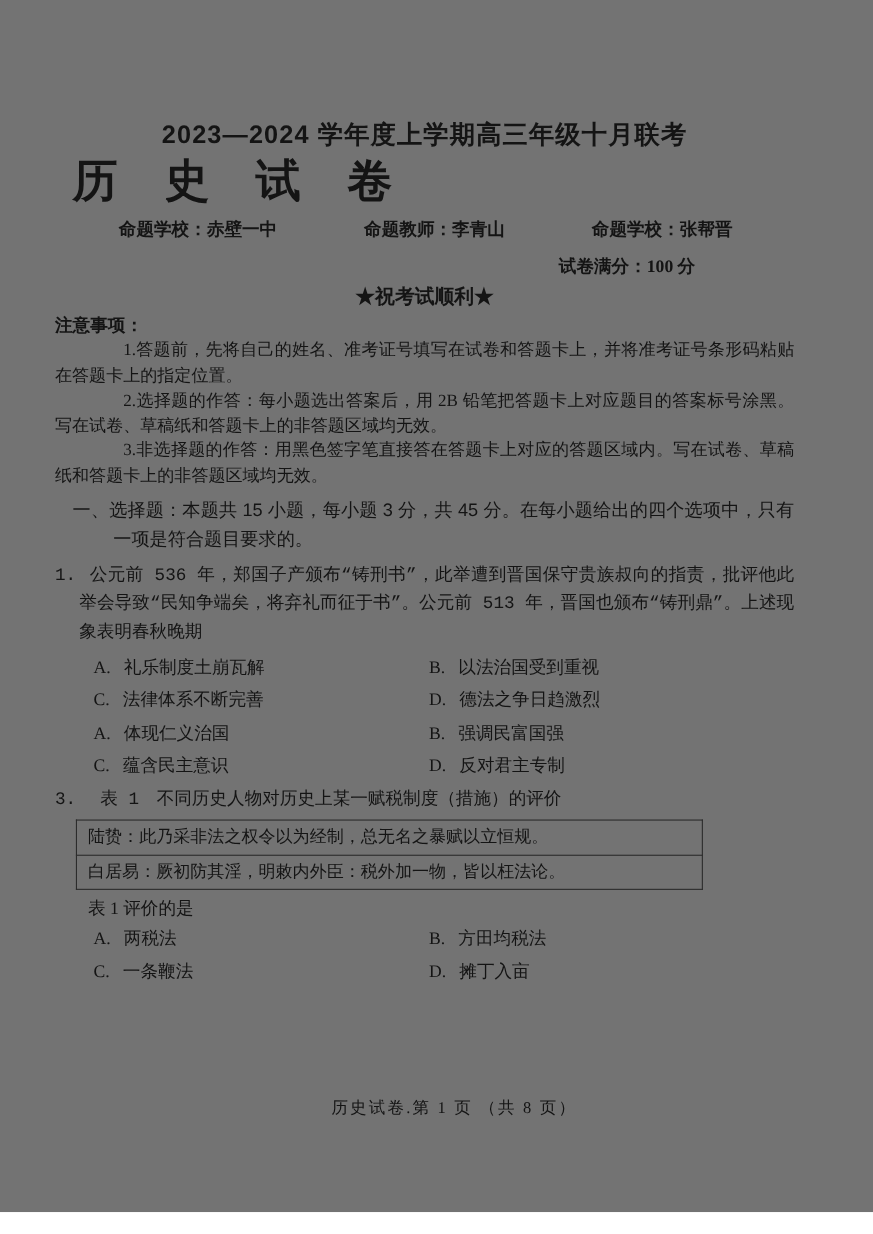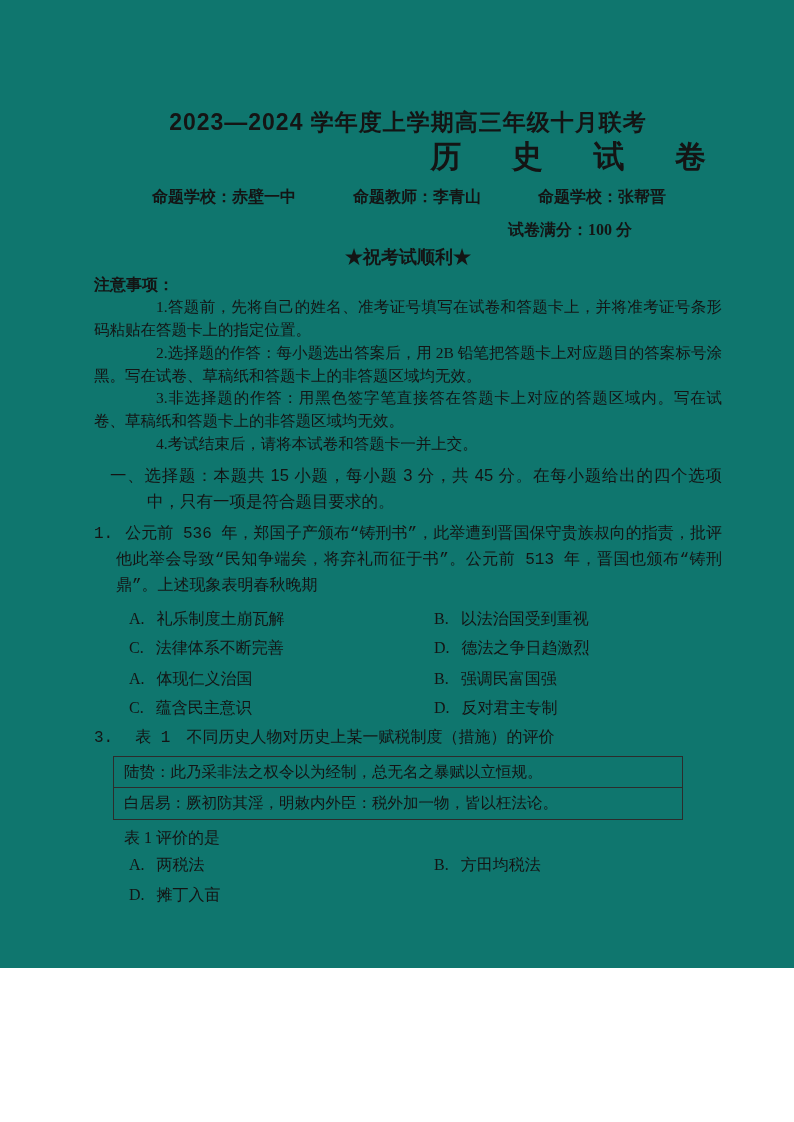--- a/index.html
+++ b/index.html
@@ -1,42 +1,42 @@
 <!DOCTYPE html>
 <html><head>
 <meta charset="utf-8">
 <style>
   html, body { margin: 0; padding: 0; background: #ffffff; }
   .page {
     position: relative;
     width: 794px;
-    height: 968px;
+    height: 1102px;
     margin: 0 auto;
-    background: #0f766e;
+    background: #737373;
     color: #141414;
     font-family: "Liberation Serif", serif;
     box-sizing: border-box;
-    padding: 108px 72px 0 94px;
+    padding: 108px 72px 0 50px;
     overflow: hidden;
   }
   .session-title {
     margin: 0;
     text-align: center;
     font-family: "Liberation Sans", sans-serif;
     font-weight: bold;
     font-size: 23px;
     line-height: 1.25;
     letter-spacing: 1px;
   }
   .subject-title {
     margin: 3px 0 0 0;
-    text-align: right;
-    font-family: Liberation Mono, monospace;
-    font-weight: bold;
-    font-size: 31px;
+    text-align: left;
+    font-family: Liberation Serif, serif;
+    font-weight: bold;
+    font-size: 41px;
     line-height: 1.2;
     letter-spacing: 16px;
     text-indent: 16px;
   }
   .meta-row {
     display: flex;
     justify-content: space-between;
     margin: 10px 56px 0 58px;
     font-size: 16px;
     font-weight: bold;
@@ -144,21 +144,20 @@
 
   <div class="full-score">试卷满分：100 分</div>
 
   <div class="wish">★祝考试顺利★</div>
 
   <div class="notice">
     <div class="notice-heading">注意事项：</div>
     <p class="notice-item">1.答题前，先将自己的姓名、准考证号填写在试卷和答题卡上，并将准考证号条形码粘贴在答题卡上的指定位置。</p>
     <p class="notice-item">2.选择题的作答：每小题选出答案后，用 2B 铅笔把答题卡上对应题目的答案标号涂黑。写在试卷、草稿纸和答题卡上的非答题区域均无效。</p>
     <p class="notice-item">3.非选择题的作答：用黑色签字笔直接答在答题卡上对应的答题区域内。写在试卷、草稿纸和答题卡上的非答题区域均无效。</p>
-    <p class="notice-item">4.考试结束后，请将本试卷和答题卡一并上交。</p>
   </div>
 
   <p class="section-heading">一、选择题：本题共 15 小题，每小题 3 分，共 45 分。在每小题给出的四个选项中，只有一项是符合题目要求的。</p>
 
   <div class="question">
     <p class="stem">
       <span class="qnum-gap-md">1.</span><span>公元前 536 年，郑国子产颁布“铸刑书”，此举遭到晋国保守贵族叔向的指责，批评他此举会导致“民知争端矣，将弃礼而征于书”。公元前 513 年，晋国也颁布“铸刑鼎”。上述现象表明春秋晚期</span>
     </p>
     <div class="options">
       <div>
@@ -209,20 +208,23 @@
     </table>
     <p class="after-table">表 1 评价的是</p>
     <div class="options q3-options">
       <div>
         <span class="option-label">A.</span><span>两税法</span>
       </div>
       <div>
         <span class="option-label">B.</span><span>方田均税法</span>
       </div>
       <div>
+        <span class="option-label">C.</span><span>一条鞭法</span>
+      </div>
+      <div>
         <span class="option-label">D.</span><span>摊丁入亩</span>
       </div>
     </div>
   </div>
 
   <div class="page-footer">历史试卷.第 1 页 （共 8 页）</div>
 
 </div>
 
 </body></html>

